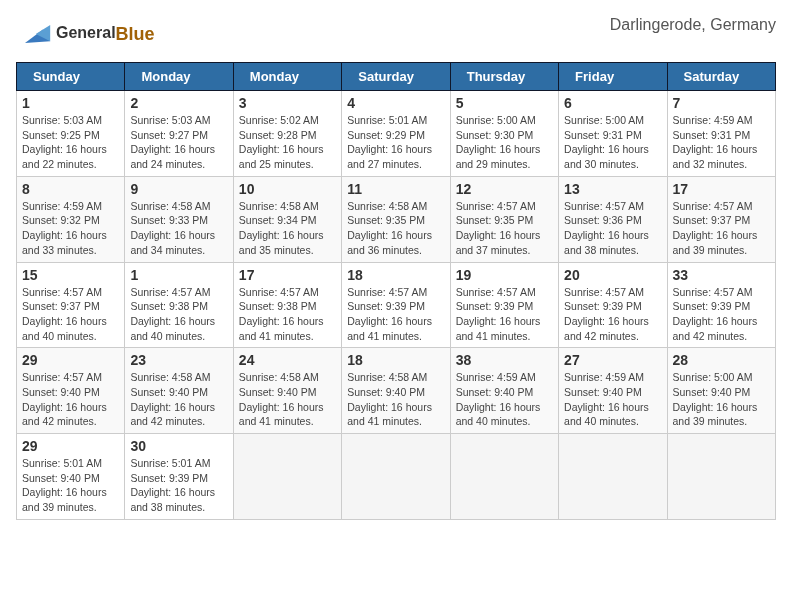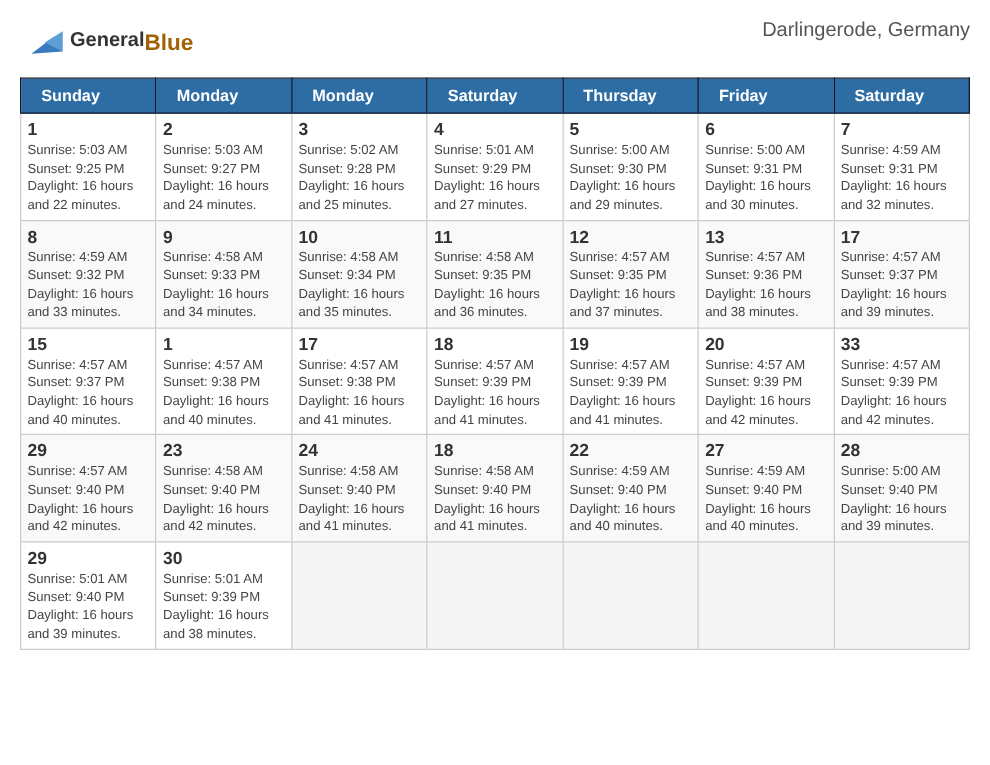--- a/index.html
+++ b/index.html
@@ -231,21 +231,21 @@
         </td>
         <td>
           <span class="day-number">24</span>
           <div class="day-info">Sunrise: 4:58 AM<br>Sunset: 9:40 PM<br>Daylight: 16 hours and 41 minutes.</div>
         </td>
         <td>
           <span class="day-number">18</span>
           <div class="day-info">Sunrise: 4:58 AM<br>Sunset: 9:40 PM<br>Daylight: 16 hours and 41 minutes.</div>
         </td>
         <td>
-          <span class="day-number">22</span>
+          <span class="day-number">38</span>
           <div class="day-info">Sunrise: 4:59 AM<br>Sunset: 9:40 PM<br>Daylight: 16 hours and 40 minutes.</div>
         </td>
         <td>
           <span class="day-number">27</span>
           <div class="day-info">Sunrise: 4:59 AM<br>Sunset: 9:40 PM<br>Daylight: 16 hours and 40 minutes.</div>
         </td>
         <td>
           <span class="day-number">28</span>
           <div class="day-info">Sunrise: 5:00 AM<br>Sunset: 9:40 PM<br>Daylight: 16 hours and 39 minutes.</div>
         </td>

